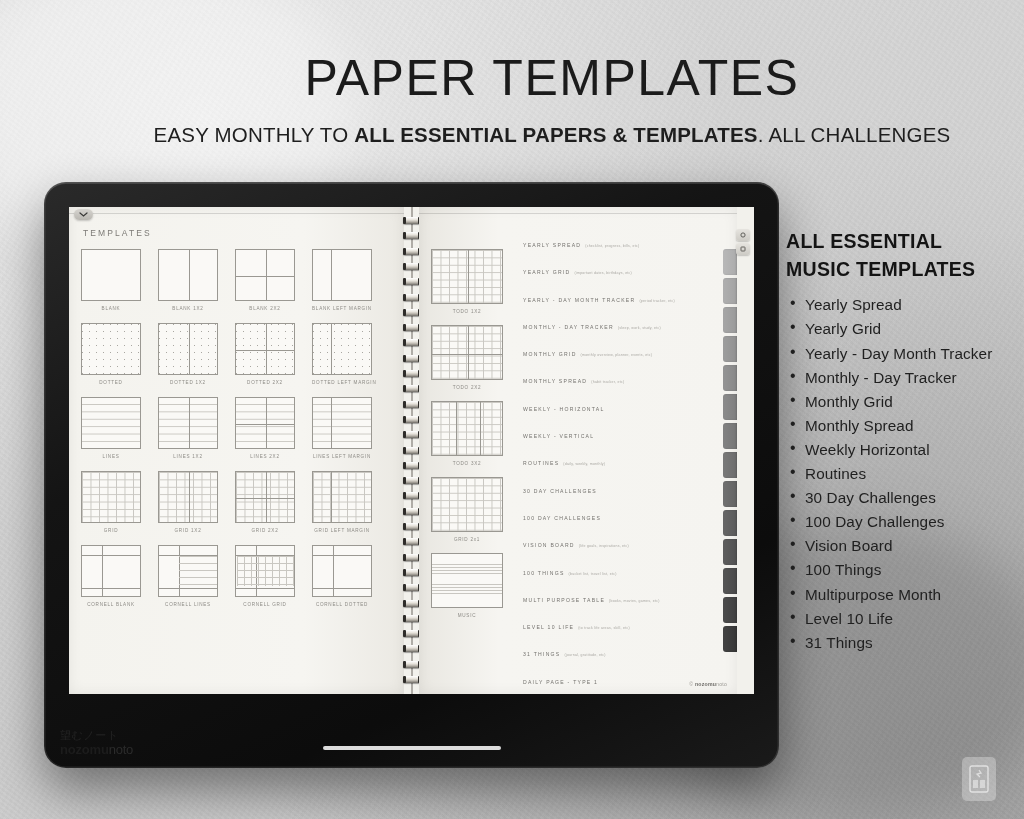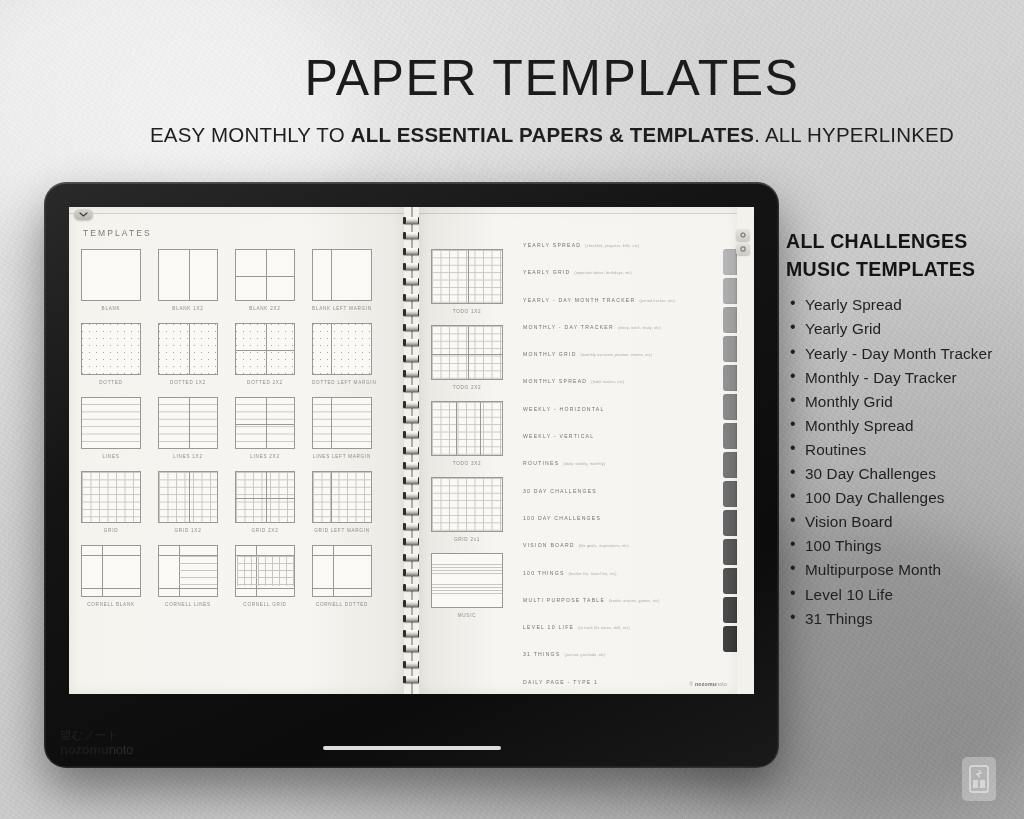--- a/index.html
+++ b/index.html
@@ -182,21 +182,21 @@
 </head>
 <body>
 
 <div class="bg-noise"></div>
 <div class="bg-blob" style="left:640px;top:520px;width:420px;height:300px;background:rgba(70,70,70,0.20);"></div>
 <div class="bg-blob" style="left:-60px;top:-40px;width:420px;height:300px;background:rgba(255,255,255,0.35);"></div>
 
 <div class="header">
   <div class="title">PAPER TEMPLATES</div>
   <div class="subtitle">
-    <span>EASY MONTHLY TO </span><b>ALL ESSENTIAL PAPERS &amp; TEMPLATES</b><span>. ALL HYPERLINKED</span>
+    <span>EASY MONTHLY TO </span><b>ALL ESSENTIAL PAPERS &amp; TEMPLATES</b><span>. ALL CHALLENGES</span>
   </div>
 </div>
 
 <div class="tablet">
   <div class="screen">
     <div class="spread">
 
       <div class="page page-left">
         <div class="page-topline"></div>
         <div class="tpl-head">TEMPLATES</div>
@@ -501,30 +501,31 @@
         </div>
       </div>
 
     </div>
   </div>
   <div class="home-bar"></div>
 </div>
 
 <div class="side">
   <h2>
-    <span>ALL CHALLENGES</span><br>
+    <span>ALL ESSENTIAL</span><br>
     <span>MUSIC TEMPLATES</span>
   </h2>
   <ul id="side-list">
       <li>Yearly Spread</li>
       <li>Yearly Grid</li>
       <li>Yearly - Day Month Tracker</li>
       <li>Monthly - Day Tracker</li>
       <li>Monthly Grid</li>
       <li>Monthly Spread</li>
+      <li>Weekly Horizontal</li>
       <li>Routines</li>
       <li>30 Day Challenges</li>
       <li>100 Day Challenges</li>
       <li>Vision Board</li>
       <li>100 Things</li>
       <li>Multipurpose Month</li>
       <li>Level 10 Life</li>
       <li>31 Things</li>
     </ul>
 </div>

